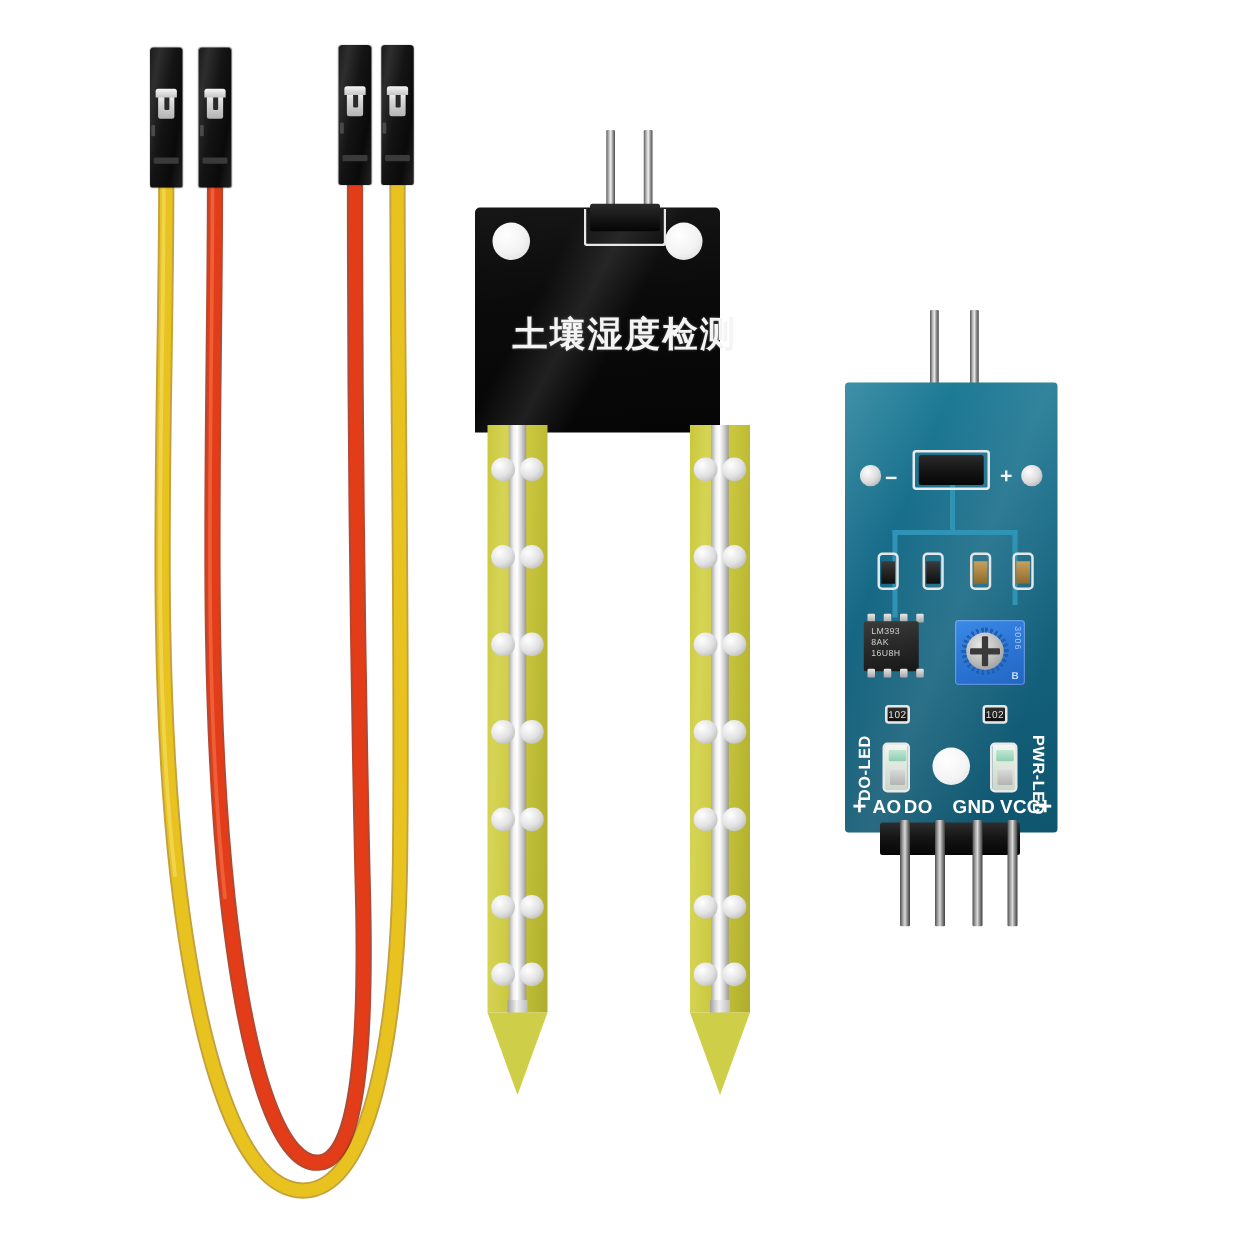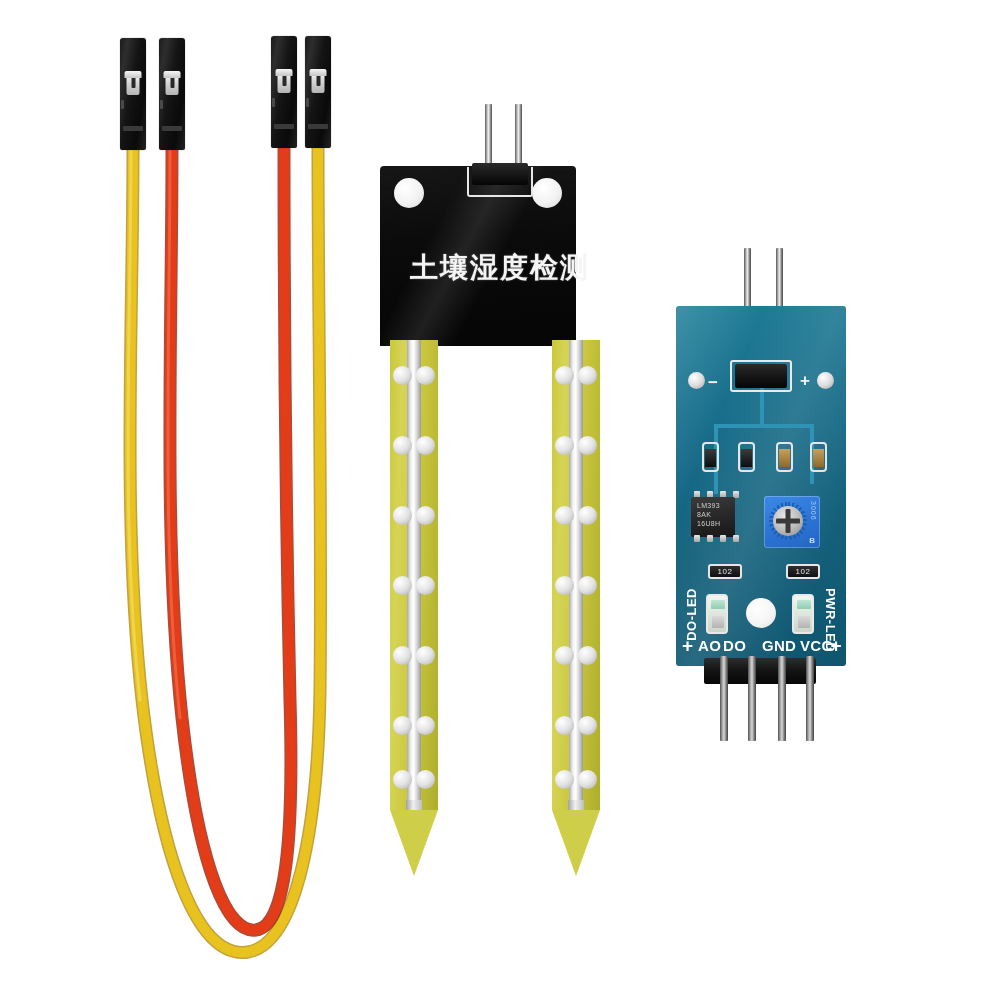--- a/index.html
+++ b/index.html
@@ -182,21 +182,21 @@
   .smd {
     position:absolute; width:17px; height:30px;
     border:2px solid #e6e6e6; border-radius:4px;
   }
   .smd-body {
     position:absolute; left:1px; top:5px; width:11px; height:18px;
   }
   .smd-dark  .smd-body { background: linear-gradient(180deg,#3b3b3b,#0e0e0e); }
   .smd-tan   .smd-body { background: linear-gradient(180deg,#c8a05c,#8d6a2c); }
   .res102 {
-    position:absolute; width:34px; height:15px;
+    position:absolute; width:20px; height:15px;
     border:2px solid #e6e6e6; border-radius:3px;
     background: linear-gradient(180deg,#2f2f2f,#101010);
   }
   .res102 span {
     position:absolute; inset:0; display:flex; align-items:center; justify-content:center;
     font-size:8px; color:#e4e4e4; font-family:"Liberation Sans",sans-serif; letter-spacing:.5px;
   }
   .ic-chip {
     position:absolute; width:44px; height:40px;
     background: linear-gradient(170deg,#3c3c3c 0%,#2a2a2a 45%,#171717 100%);

